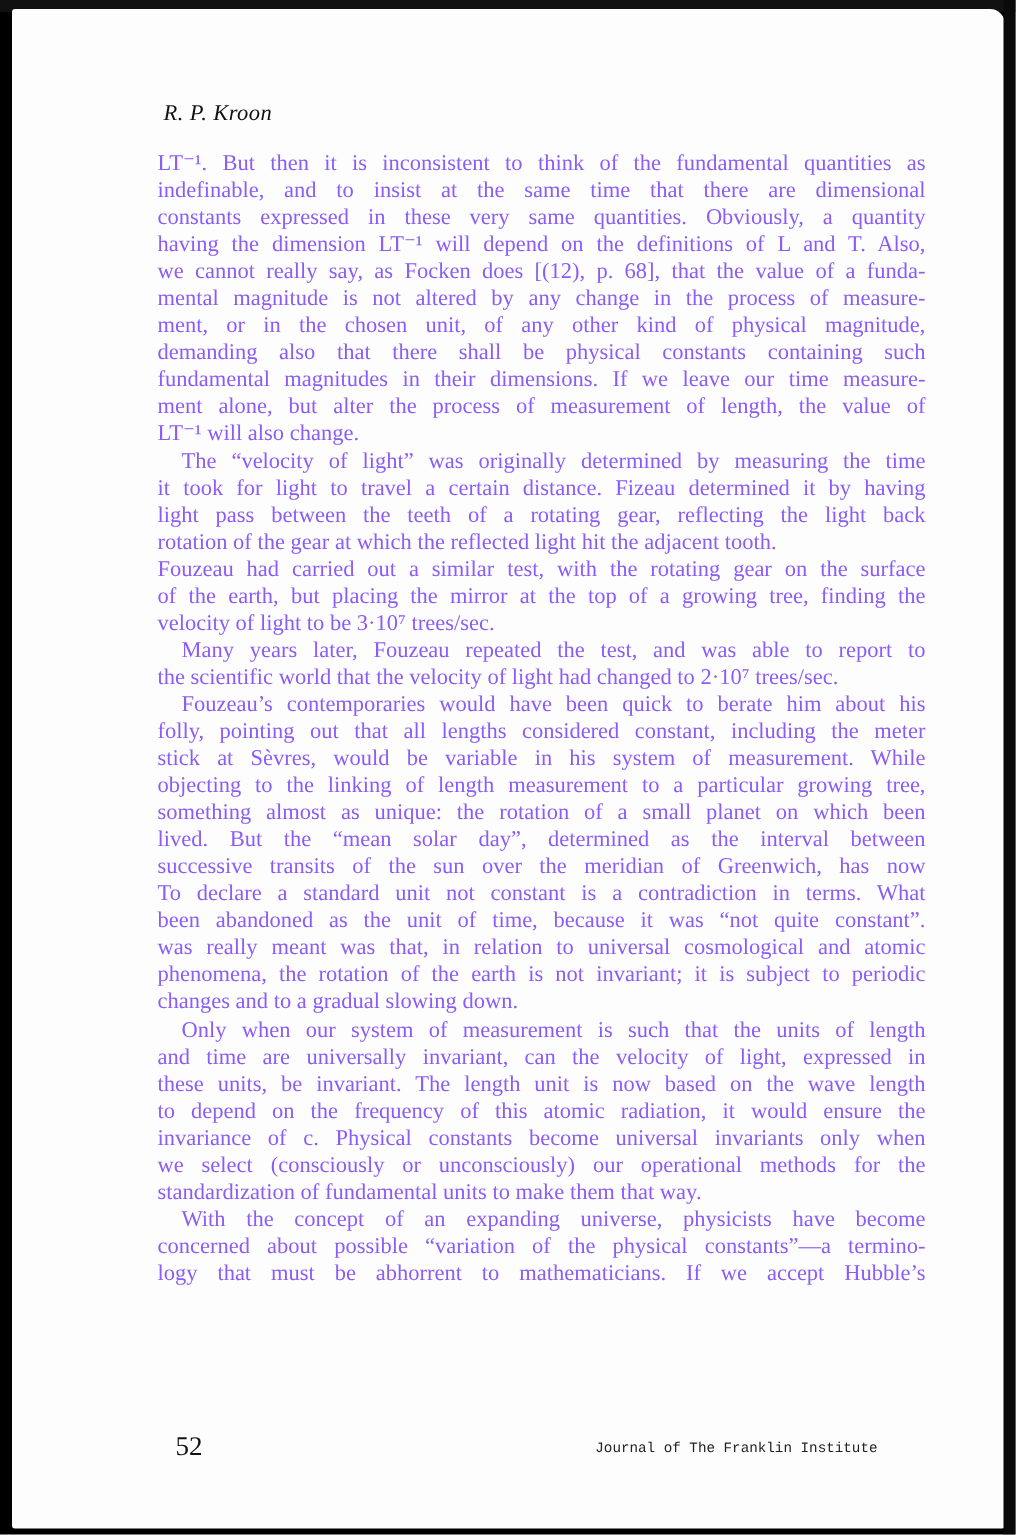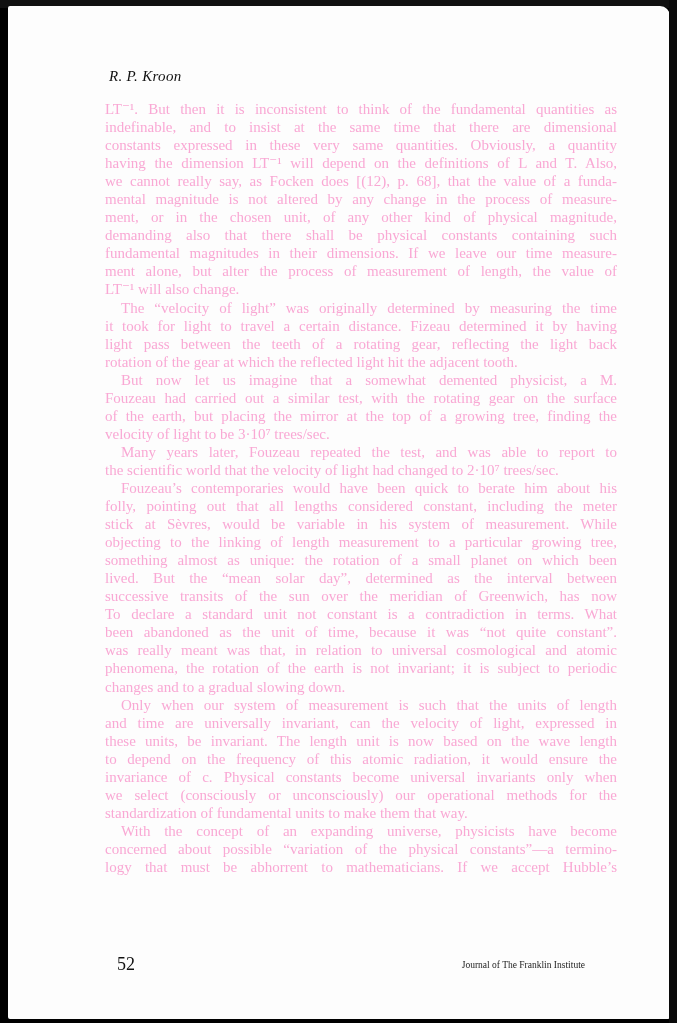--- a/index.html
+++ b/index.html
@@ -23,34 +23,34 @@
   }
   .running-head {
     position: absolute; left: 109px; top: 68px;
     font-family: "Liberation Serif", "DejaVu Serif", serif;
     font-style: italic; font-size: 15px; color: #111;
     letter-spacing: 0.3px;
   }
   .body-text {
     position: absolute; left: 105px; top: 100px; width: 512px;
     font-family: "Liberation Serif", "DejaVu Serif", serif;
-    font-size: 15px; line-height: 18.05px; color: #f9a8d4;
+    font-size: 15px; line-height: 18.05px; color: #8b5cf6;
     text-align: justify;
   }
   .body-text p { margin: 0; text-indent: 0; }
   .line { display: block; text-align: justify; text-align-last: justify; white-space: nowrap; }
   .line.last { text-align-last: left; }
   .folio {
     position: absolute; left: 105px; top: 954px;
     font-family: "Liberation Serif", "DejaVu Serif", serif;
     font-size: 18px; color: #111; margin-left: 12px;
   }
   .journal {
     position: absolute; right: 92px; top: 960px;
-    font-family: Liberation Serif, serif;
+    font-family: Liberation Mono, monospace;
     font-size: 9.5px; color: #222;
   }
 </style>
 </head>
 <body>
 
 <div class="top-strip"></div>
 <div class="page"></div>
 <div class="right-edge"></div>
 
@@ -70,21 +70,20 @@
       <span class="line">ment alone, but alter the process of measurement of length, the value of</span>
       <span class="line last">LT⁻¹ will also change.</span>
     </p>
     <p>
       <span class="line" style="text-indent: 16px;">The “velocity of light” was originally determined by measuring the time</span>
       <span class="line">it took for light to travel a certain distance. Fizeau determined it by having</span>
       <span class="line">light pass between the teeth of a rotating gear, reflecting the light back</span>
       <span class="line last">rotation of the gear at which the reflected light hit the adjacent tooth.</span>
     </p>
     <p>
-      <span class="line" style="text-indent: 16px;">But now let us imagine that a somewhat demented physicist, a M.</span>
       <span class="line">Fouzeau had carried out a similar test, with the rotating gear on the surface</span>
       <span class="line">of the earth, but placing the mirror at the top of a growing tree, finding the</span>
       <span class="line last">velocity of light to be 3·10⁷ trees/sec.</span>
     </p>
     <p>
       <span class="line" style="text-indent: 16px;">Many years later, Fouzeau repeated the test, and was able to report to</span>
       <span class="line last">the scientific world that the velocity of light had changed to 2·10⁷ trees/sec.</span>
     </p>
     <p>
       <span class="line" style="text-indent: 16px;">Fouzeau’s contemporaries would have been quick to berate him about his</span>

